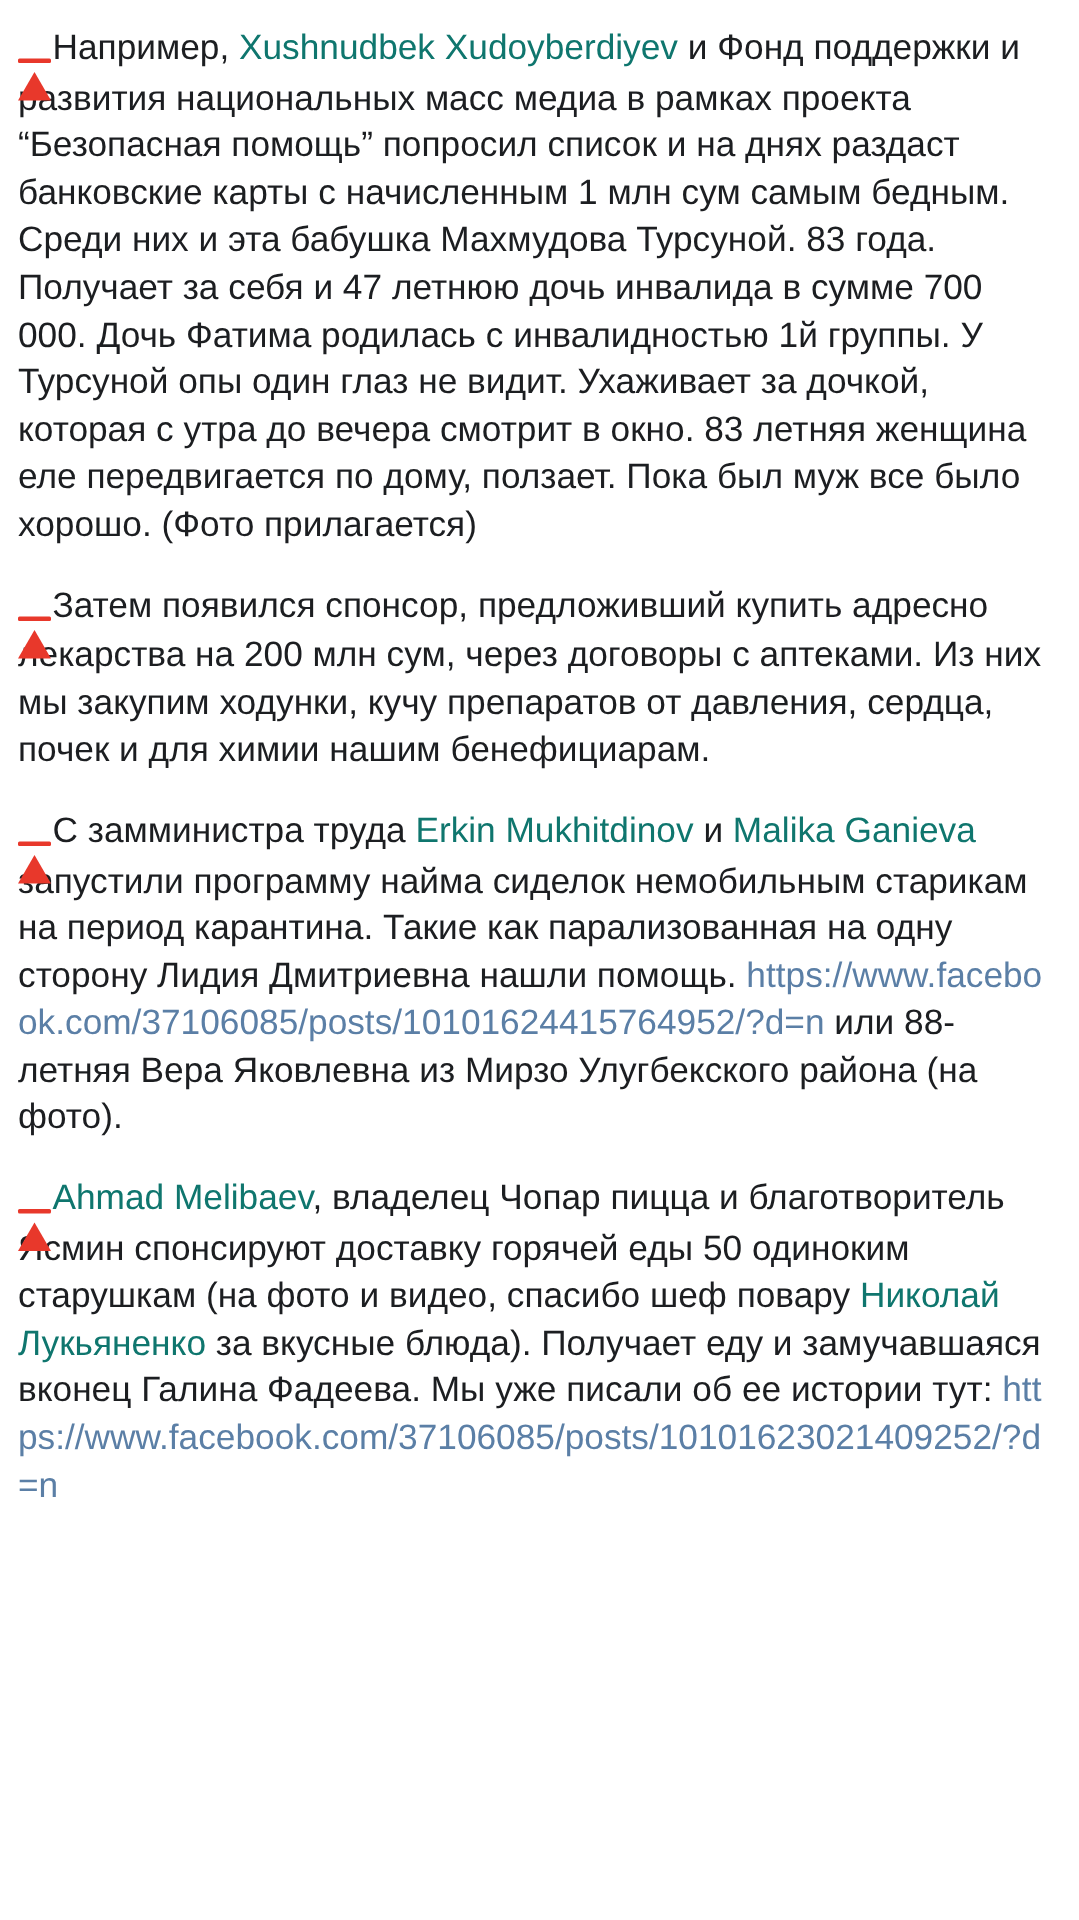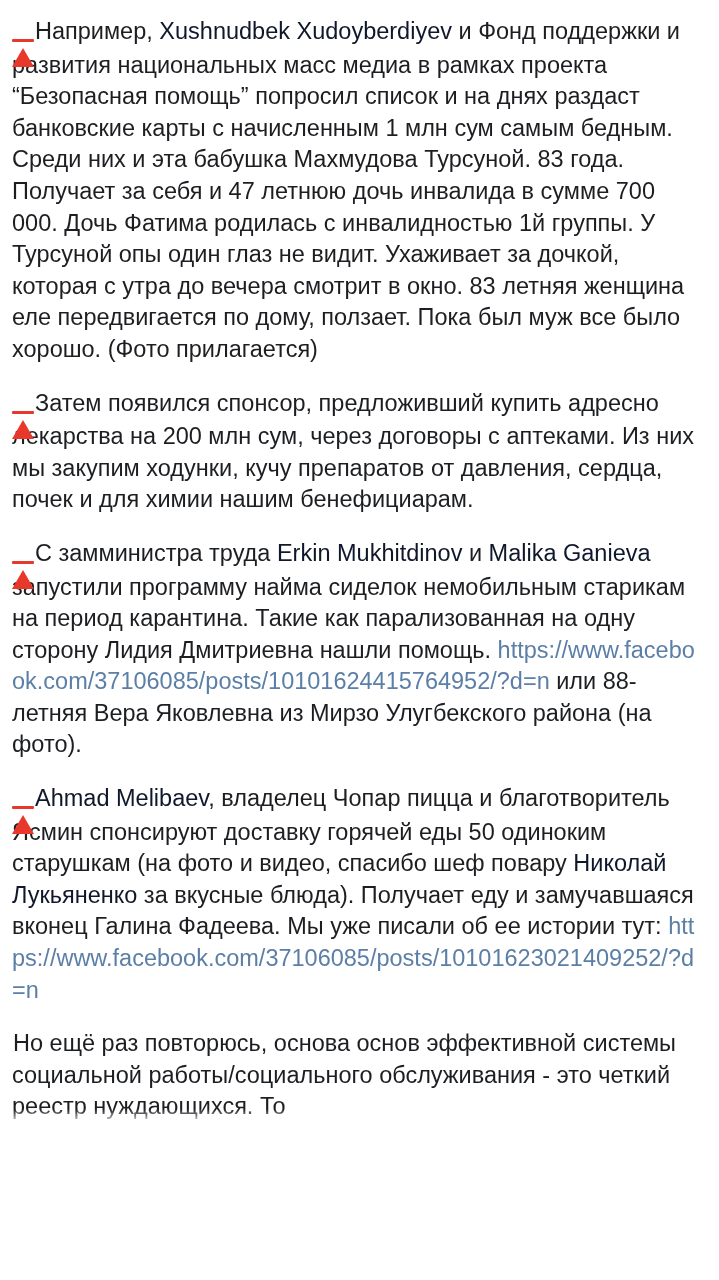--- a/index.html
+++ b/index.html
@@ -23,21 +23,21 @@
     font-size: 23.5px;
     line-height: 1.345;
     color: #1c1e21;
     margin: 0 0 22px 0;
     word-wrap: break-word;
   }
   .para:last-child {
     margin-bottom: 0;
   }
   .link {
-    color: #0f172a;
+    color: #0f766e;
   }
   .url {
     color: #5b7fa6;
     word-break: break-all;
   }
   .emoji {
     display: inline-block;
     vertical-align: -2px;
     margin-right: 1px;
   }
@@ -84,14 +84,13 @@
   }
 </style>
 </head>
 <body>
 
 <div class="post">
     <div class="para"><span class="emoji"><span class="tri"></span></span><span>Например, </span><span class="link">Xushnudbek Xudoyberdiyev</span><span> и Фонд поддержки и развития национальных масс медиа в рамках проекта “Безопасная помощь” попросил список и на днях раздаст банковские карты с начисленным 1 млн сум самым бедным. Среди них и эта бабушка Махмудова Турсуной. 83 года. Получает за себя и 47 летнюю дочь инвалида в сумме 700 000. Дочь Фатима родилась с инвалидностью 1й группы. У Турсуной опы один глаз не видит. Ухаживает за дочкой, которая с утра до вечера смотрит в окно. 83 летняя женщина еле передвигается по дому, ползает. Пока был муж все было хорошо. (Фото прилагается)</span></div>
     <div class="para"><span class="emoji"><span class="tri"></span></span><span>Затем появился спонсор, предложивший купить адресно лекарства на 200 млн сум, через договоры с аптеками. Из них мы закупим ходунки, кучу препаратов от давления, сердца, почек и для химии нашим бенефициарам.</span></div>
     <div class="para"><span class="emoji"><span class="tri"></span></span><span>С замминистра труда </span><span class="link">Erkin Mukhitdinov</span><span> и </span><span class="link">Malika Ganieva</span><span> запустили программу найма сиделок немобильным старикам на период карантина. Такие как парализованная на одну сторону Лидия Дмитриевна нашли помощь. </span><span class="url">https://www.facebook.com/37106085/posts/10101624415764952/?d=n</span><span> или 88-летняя Вера Яковлевна из Мирзо Улугбекского района (на фото).</span></div>
     <div class="para"><span class="emoji"><span class="tri"></span></span><span class="link">Ahmad Melibaev</span><span>, владелец Чопар пицца и благотворитель Ясмин спонсируют доставку горячей еды 50 одиноким старушкам (на фото и видео, спасибо шеф повару </span><span class="link">Николай Лукьяненко</span><span> за вкусные блюда). Получает еду и замучавшаяся вконец Галина Фадеева. Мы уже писали об ее истории тут: </span><span class="url">https://www.facebook.com/37106085/posts/10101623021409252/?d=n</span></div>
-    <div class="para fade-last"><span class="emoji"><span class="circle"></span></span><span>Но ещё раз повторюсь, основа основ эффективной системы социальной работы/социального обслуживания - это четкий реестр нуждающихся. То</span></div>
   </div>
 
 </body></html>

